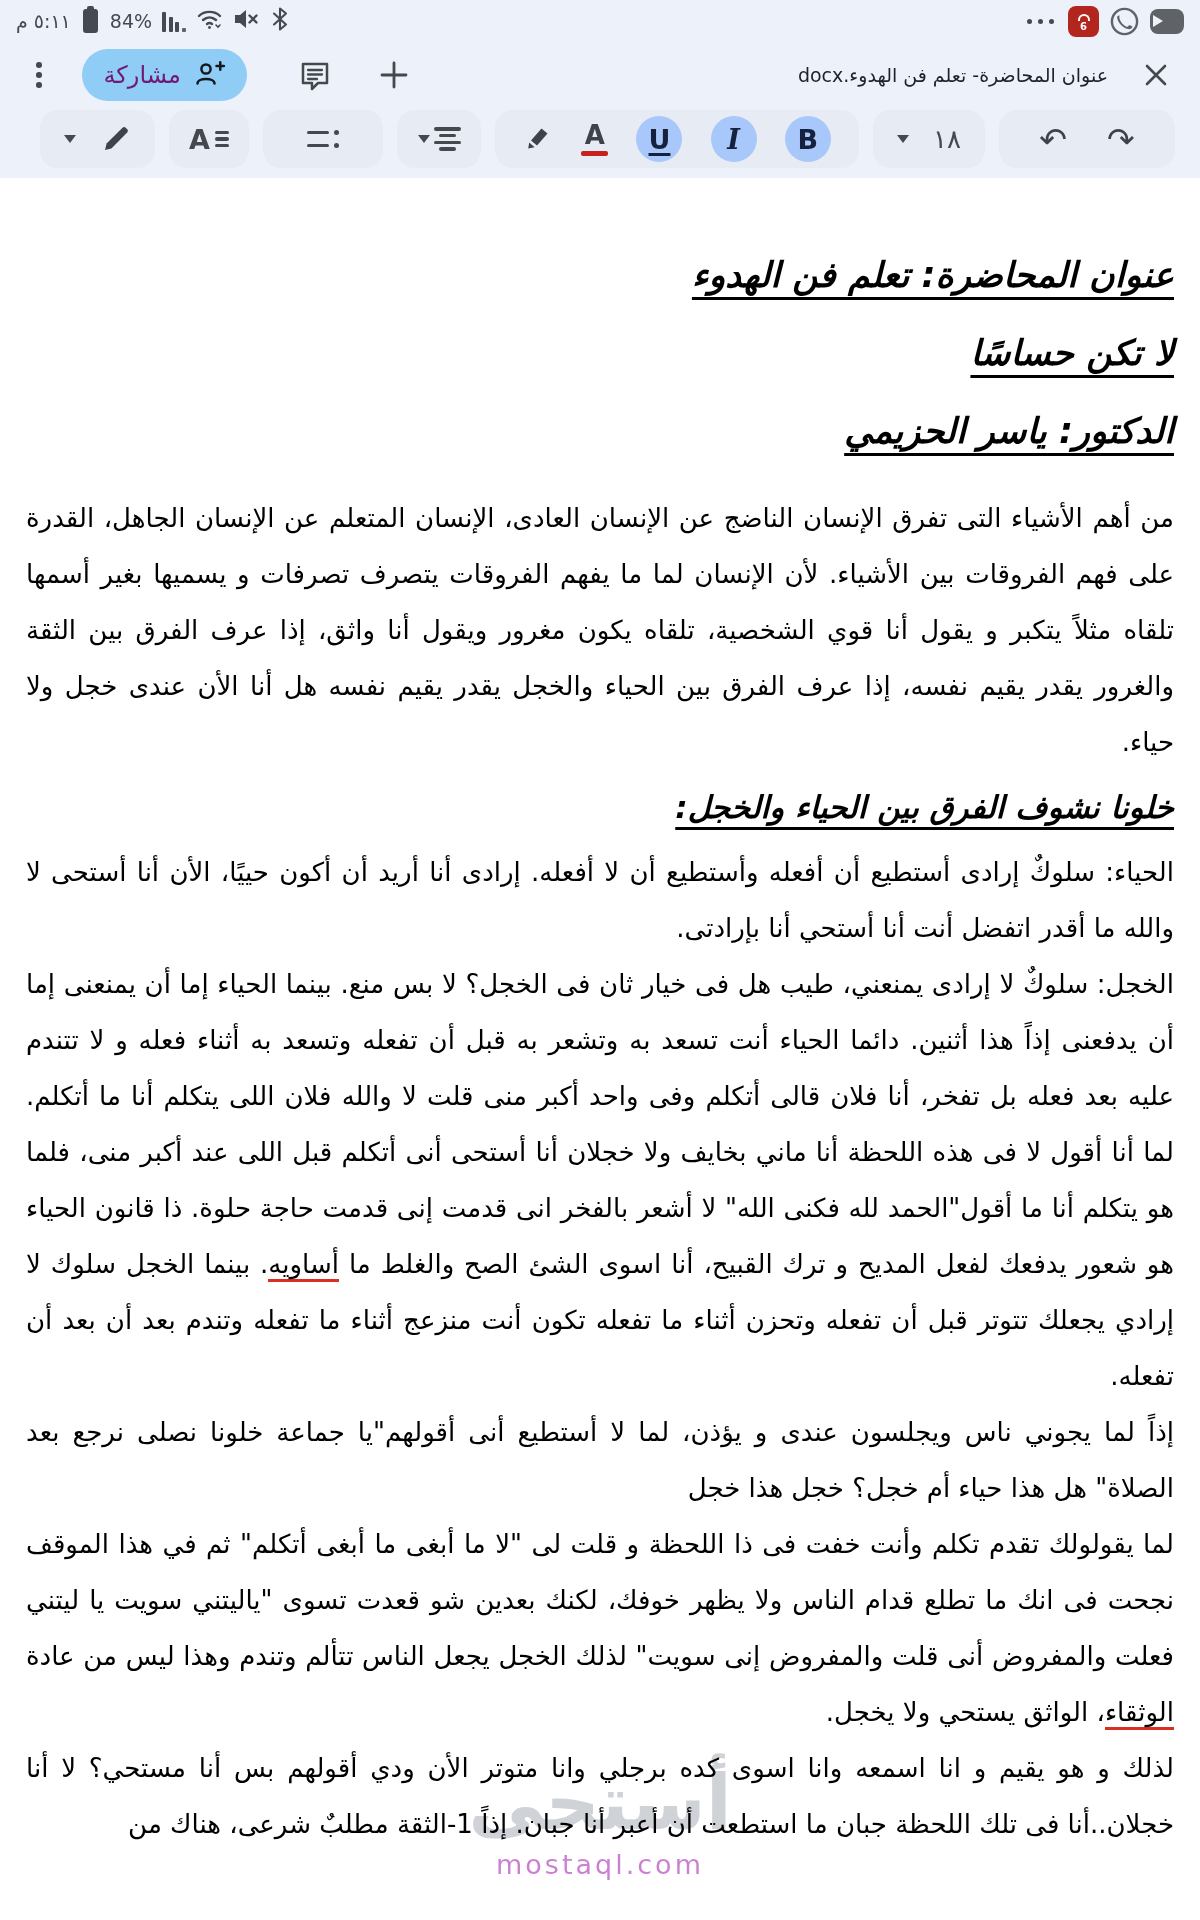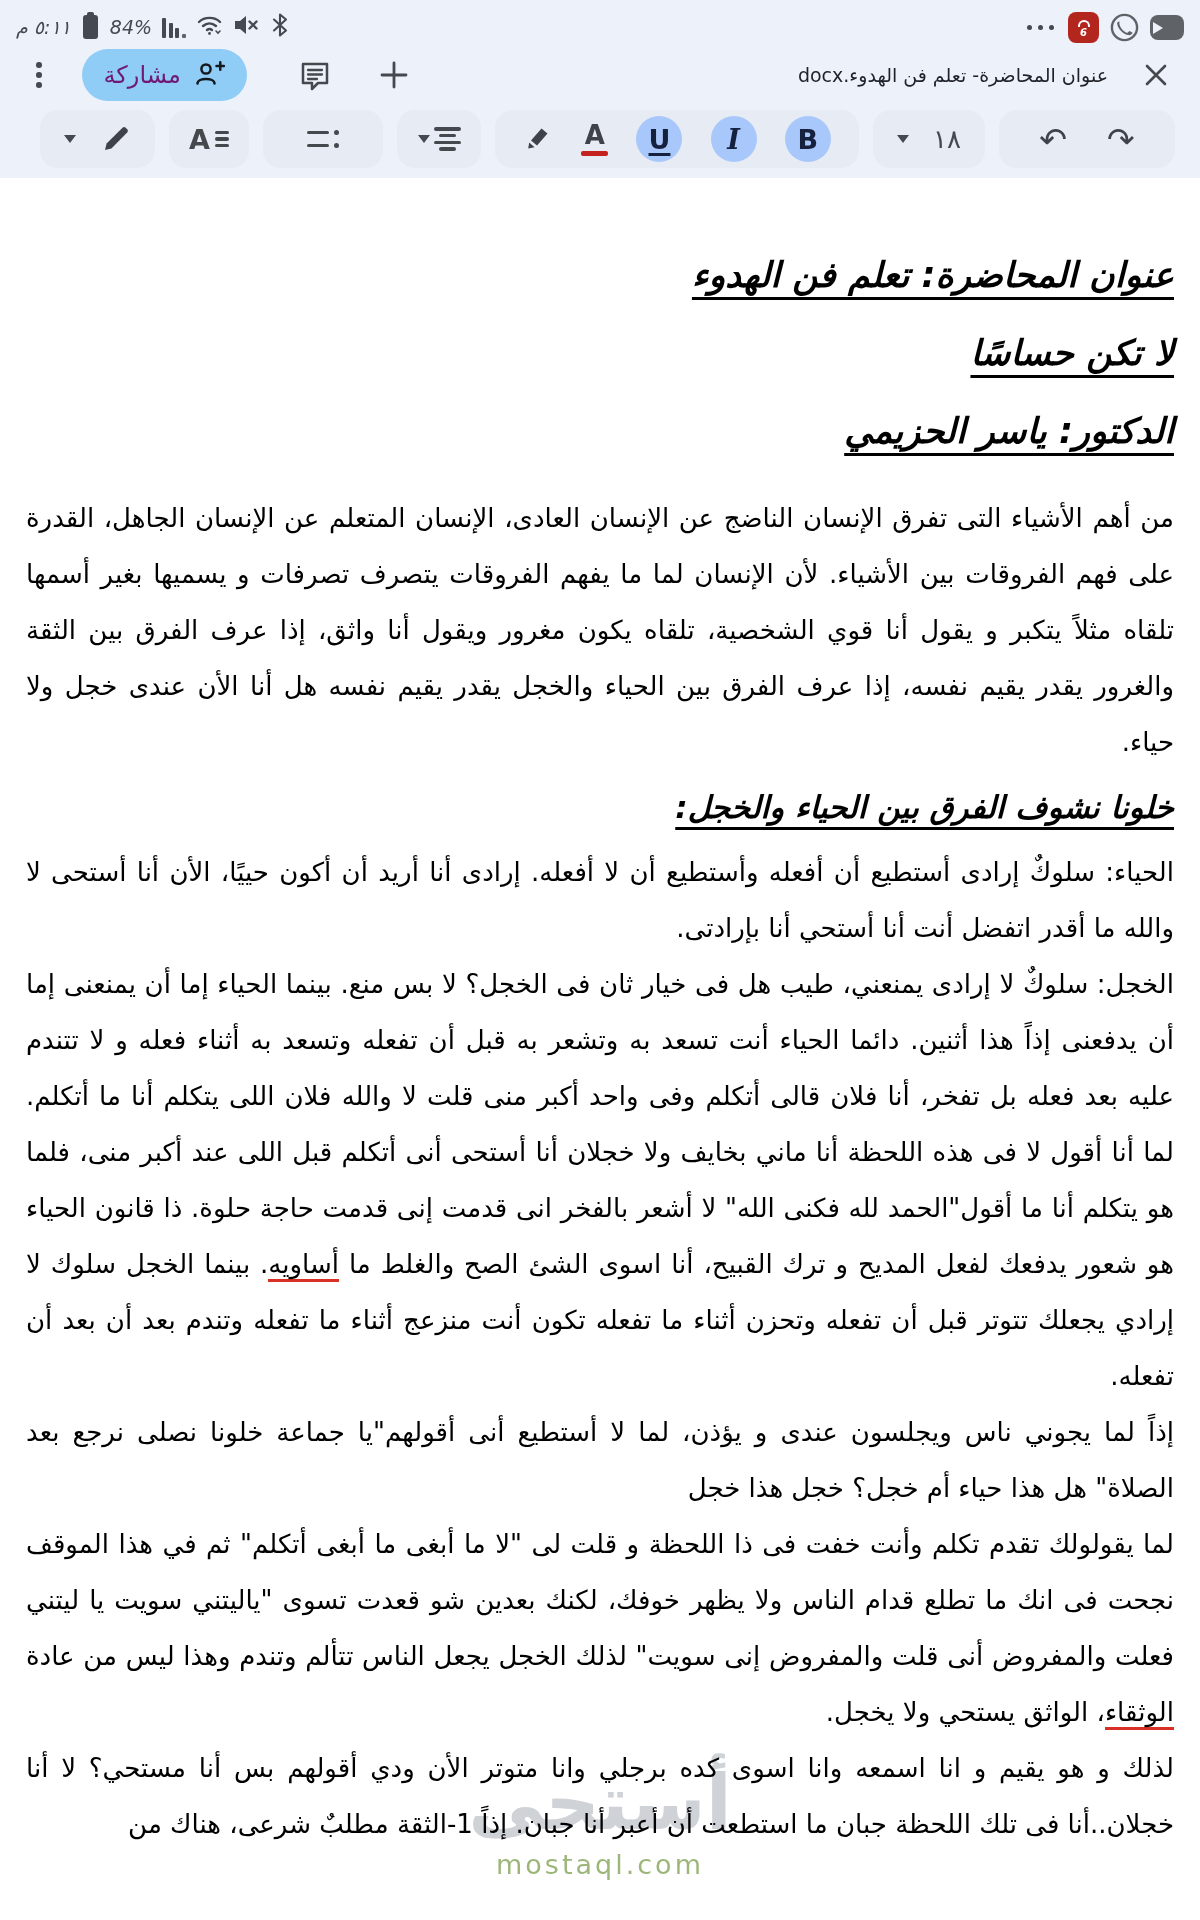--- a/index.html
+++ b/index.html
@@ -3,21 +3,21 @@
 <meta charset="utf-8">
 <style>
   * { margin:0; padding:0; box-sizing:border-box; }
   html,body { width:1200px; height:1920px; overflow:hidden; }
   body { font-family:"DejaVu Sans", sans-serif; background:#ffffff; }
   .screen { position:relative; width:1200px; height:1920px; overflow:hidden; background:#ffffff; }
 
   
   .chrome { background:#edf1f9; }
 
-  .statusbar { height:42px; display:flex; align-items:flex-start; justify-content:space-between; padding:12px 16px; color:#454a52;font-style:italic; }
+  .statusbar { height:42px; display:flex; align-items:center; justify-content:space-between; padding:12px 16px; color:#454a52; }
   .sb-left, .sb-right { display:flex; align-items:center; gap:10px; }
   .sb-text { font-size:19px; font-weight:500; color:#454a52; }
   .battery { position:relative; width:15px; height:24px; background:#454a52; border-radius:3px; margin:0 2px; }
   .battery::before { content:""; position:absolute; top:-3px; left:4px; width:7px; height:3px; background:#454a52; border-radius:2px 2px 0 0; }
   .sigbars { display:flex; align-items:flex-end; gap:2.5px; height:22px; }
   .sigbars i { display:block; width:4px; background:#454a52; border-radius:1px; }
   .sigbars .b1{height:20px;} .sigbars .b2{height:15px;} .sigbars .b3{height:10px;}
   .sigbars .b4{height:4px; opacity:.85;}
   .dots-h { display:flex; gap:6px; align-items:center; margin-right:4px; }
   .dots-h i { width:5px; height:5px; border-radius:50%; background:#454a52; }
@@ -74,21 +74,21 @@
   .doc { position:relative; isolation:isolate; padding:58px 26px 0 26px; direction:rtl; color:#000; }
   .doc-title { font-weight:bold; font-style:italic; font-size:35px; line-height:78px;
                text-decoration:underline; text-decoration-thickness:3.2px; text-underline-offset:10px; }
   .title-block { margin-bottom:20px; }
   .doc-heading { font-size:31px; font-weight:bold; font-style:italic; line-height:74px; text-align:right;
                  text-decoration:underline; text-decoration-thickness:3.2px; text-underline-offset:9px; }
   .bodytext { font-size:26px; line-height:56px; text-align:justify; }
   .misspelled { border-bottom:3.2px solid #d93025; }
   .watermark { position:absolute; z-index:-1; top:1580px; left:0; right:0; text-align:center; pointer-events:none; opacity:.55; }
   .wm-name { font-size:76px; font-weight:bold; color:#a9afb8; letter-spacing:1px; }
-  .wm-domain { font-size:27px; color:#4d7c0f; letter-spacing:3px; direction:ltr; margin-top:2px; }
+  .wm-domain { font-size:27px; color:#a21caf; letter-spacing:3px; direction:ltr; margin-top:2px; }
 </style>
 </head>
 <body>
 
 <div class="screen">
 
   <div class="chrome">
 
     <div class="statusbar">
       <div class="sb-left">

